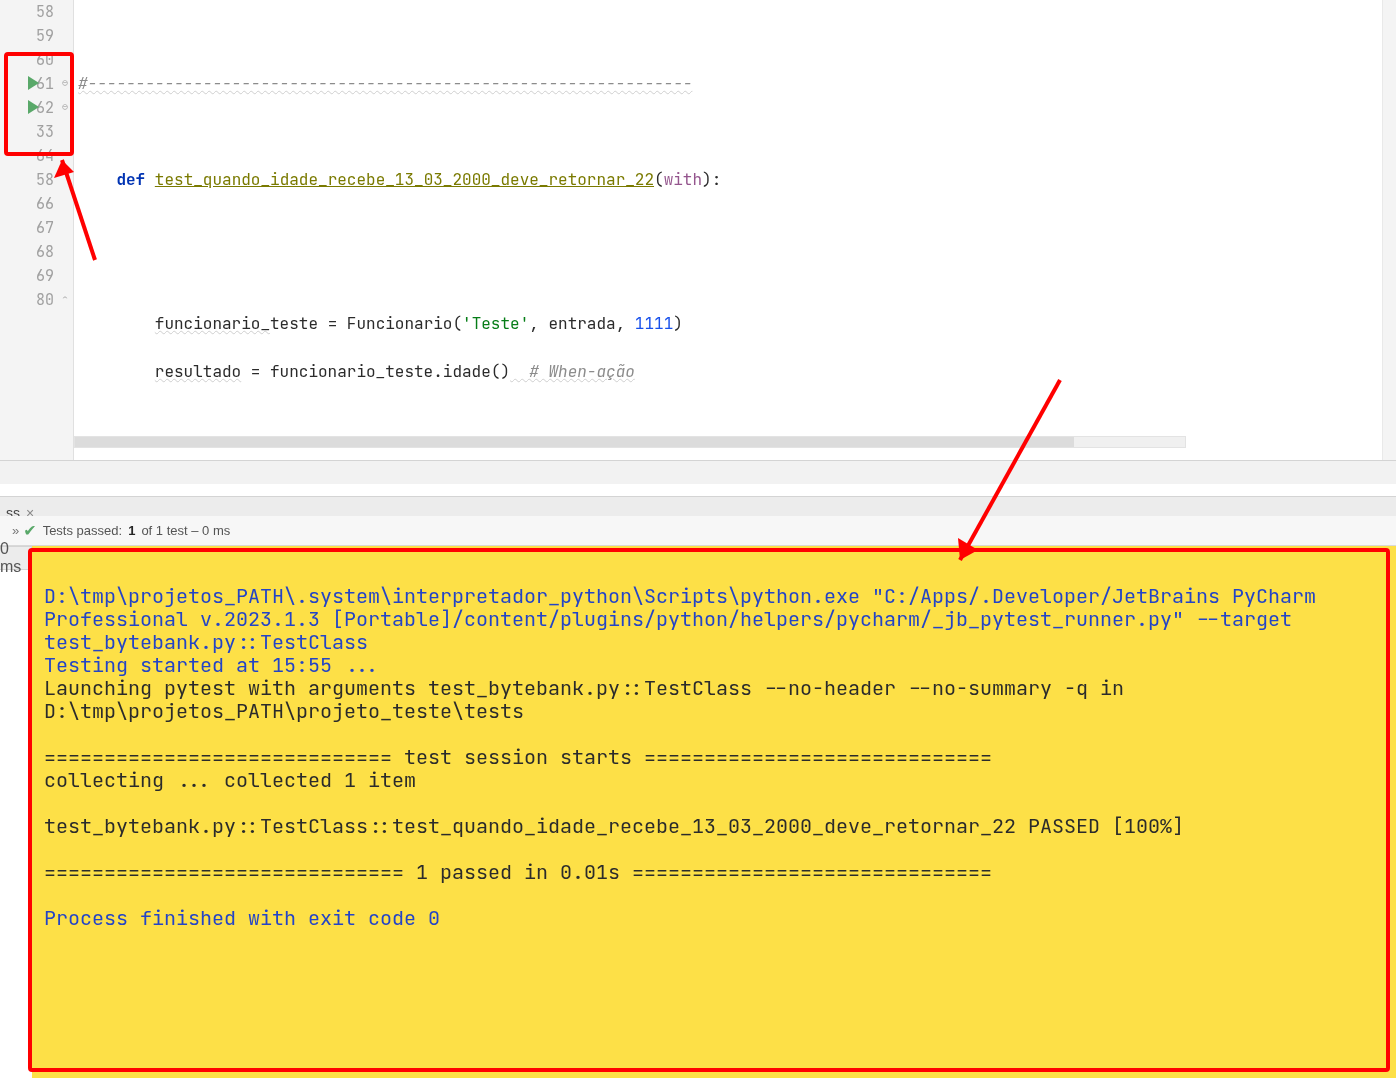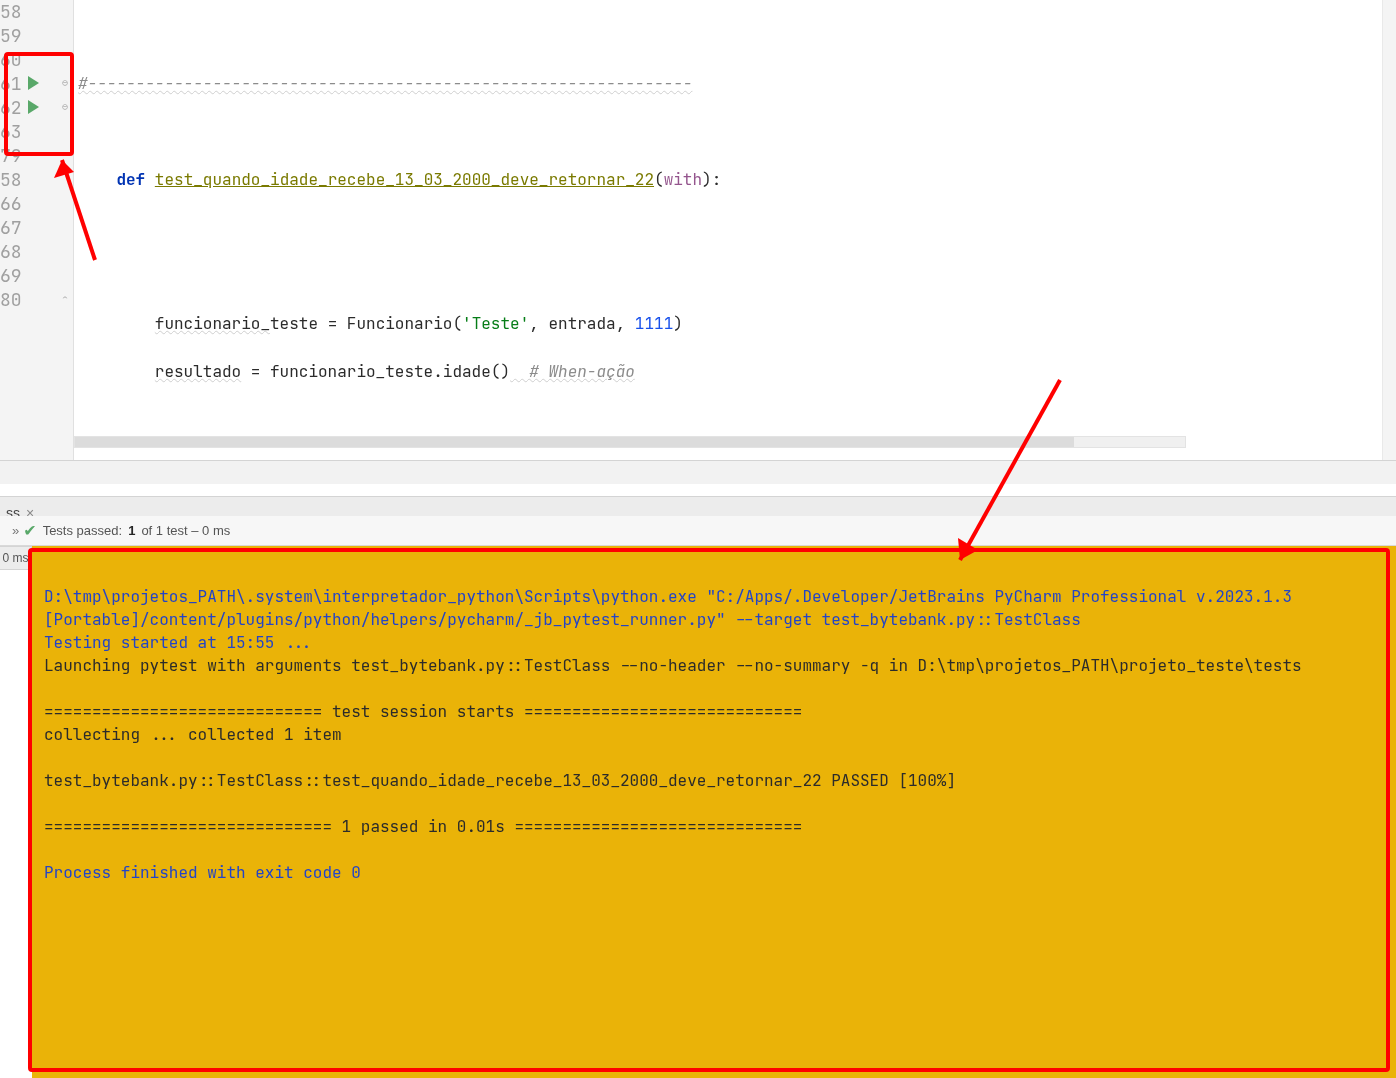--- a/index.html
+++ b/index.html
@@ -16,22 +16,23 @@
   .editor {
     position: absolute;
     left: 0; top: 0; right: 0; height: 460px;
     background: #ffffff;
     display: flex;
   }
   .gutter {
     width: 60px;
     background: #f4f4f4;
     color: #a0a0a0;
+    text-align: right;
     padding-right: 6px;
-    font-size: 18px;
+    font-size: 15px;
     line-height: 24px;
     user-select: none;
     position: relative;
   }
   .ln { height: 24px; position: relative; }
   .run-icon {
     position: absolute;
     left: 28px; top: 4px;
     width: 0; height: 0;
     border-left: 11px solid #59a869;
@@ -88,44 +89,44 @@
   
   .gap   { position:absolute; left:0; right:0; top:460px; height:24px; background:#f2f2f2; border-top:1px solid #d4d4d4;}
   .tabbar{ position:absolute; left:0; right:0; top:496px; height:48px; background:#ececec; border-top:1px solid #d4d4d4; border-bottom:1px solid #d4d4d4;}
   .tab   { display:inline-flex; align-items:center; height:32px; padding:0 10px 0 6px; font-family:-apple-system,Segoe UI,sans-serif; font-size:14px; color:#444; gap:6px;}
   .tab-x { color:#888; font-size:14px; cursor:pointer;}
   .statusbar{ position:absolute; left:0; right:0; top:516px; height:30px; background:#f7f7f7; border-bottom:1px solid #d9d9d9; display:flex; align-items:center; font-family:-apple-system,Segoe UI,sans-serif; font-size:13px; color:#555; padding-left:12px; gap:6px;}
   .chevrons{letter-spacing:-2px;color:#777;}
   .check { color:#59a869; font-size:16px;}
   .bold  { color:#262626; font-weight:600;}
   
-  .sidebadge{position:absolute; left:0; top:546px; width:32px; height:24px; background:#ececec; border:1px solid #d4d4d4; border-left:none; font-family:-apple-system,Segoe UI,sans-serif; font-size:12px; color:#555; display:flex;align-items:center;justify-content:center;}
+  .sidebadge{position:absolute; left:0; top:546px; width:32px; height:24px; background:#ececec; border:1px solid #d4d4d4; border-left:none; font-family:-apple-system,Segoe UI,sans-serif; font-size:16px; color:#555; display:flex;align-items:center;justify-content:center;}
   .console{
     position:absolute; left:32px; right:0; top:546px; bottom:0;
-    background:#eab308; padding:16px 8px 8px 12px;
-    font-size:16px; line-height:23px; white-space:pre-wrap; color:#2b2b2b;
+    background:#fde047; padding:16px 8px 8px 12px;
+    font-size:20px; line-height:23px; white-space:pre-wrap; color:#2b2b2b;
   }
   .blue { color:#2344c7; }
   
   .redbox1{position:absolute;left:4px;top:52px;width:70px;height:104px;border:4px solid #ff0000;border-radius:4px;z-index:50;pointer-events:none;}
   .redbox2{position:absolute;left:28px;top:548px;right:6px;bottom:6px;border:4px solid #ff0000;border-radius:4px;z-index:50;pointer-events:none;}
   svg.arrow{position:absolute;z-index:50;pointer-events:none;}
 </style>
 </head>
 <body>
 
 <div class="editor">
   <div class="gutter">
     <div class="ln">58</div>
     <div class="ln">59</div>
     <div class="ln">60</div>
     <div class="ln"><span>61</span><span class="run-icon"></span></div>
     <div class="ln"><span>62</span><span class="run-icon"></span></div>
-    <div class="ln">63</div>
-    <div class="ln">79</div>
+    <div class="ln">33</div>
+    <div class="ln">64</div>
     <div class="ln">58</div>
     <div class="ln">66</div>
     <div class="ln">67</div>
     <div class="ln">68</div>
     <div class="ln">69</div>
     <div class="ln">80</div>
   </div>
   <div class="fold-rail">
     <span class="fold-mark" style="top:78px">⊖</span>
     <span class="fold-mark" style="top:102px">⊖</span>

